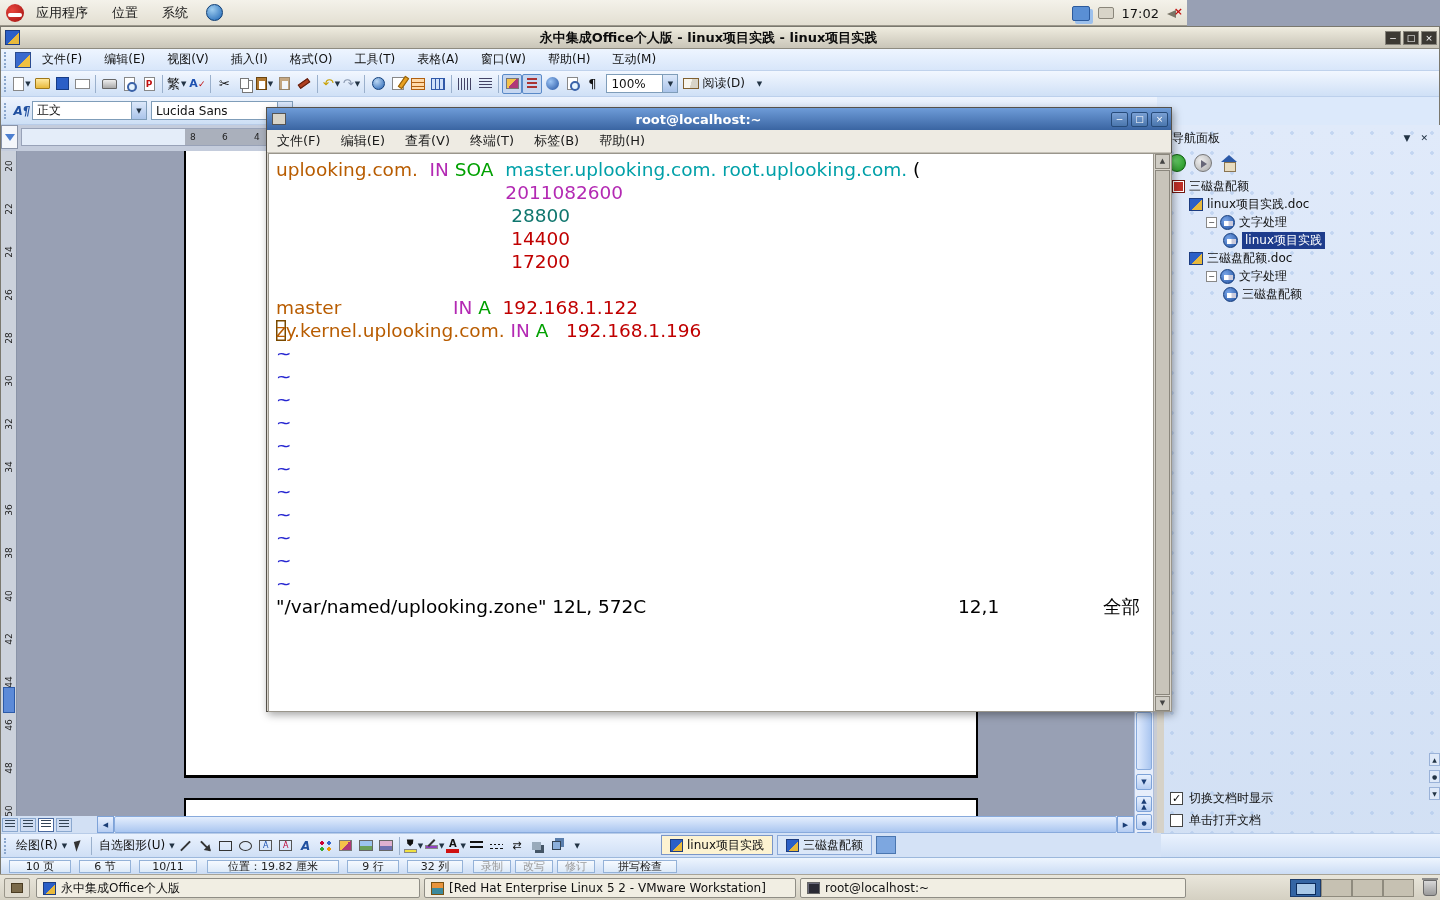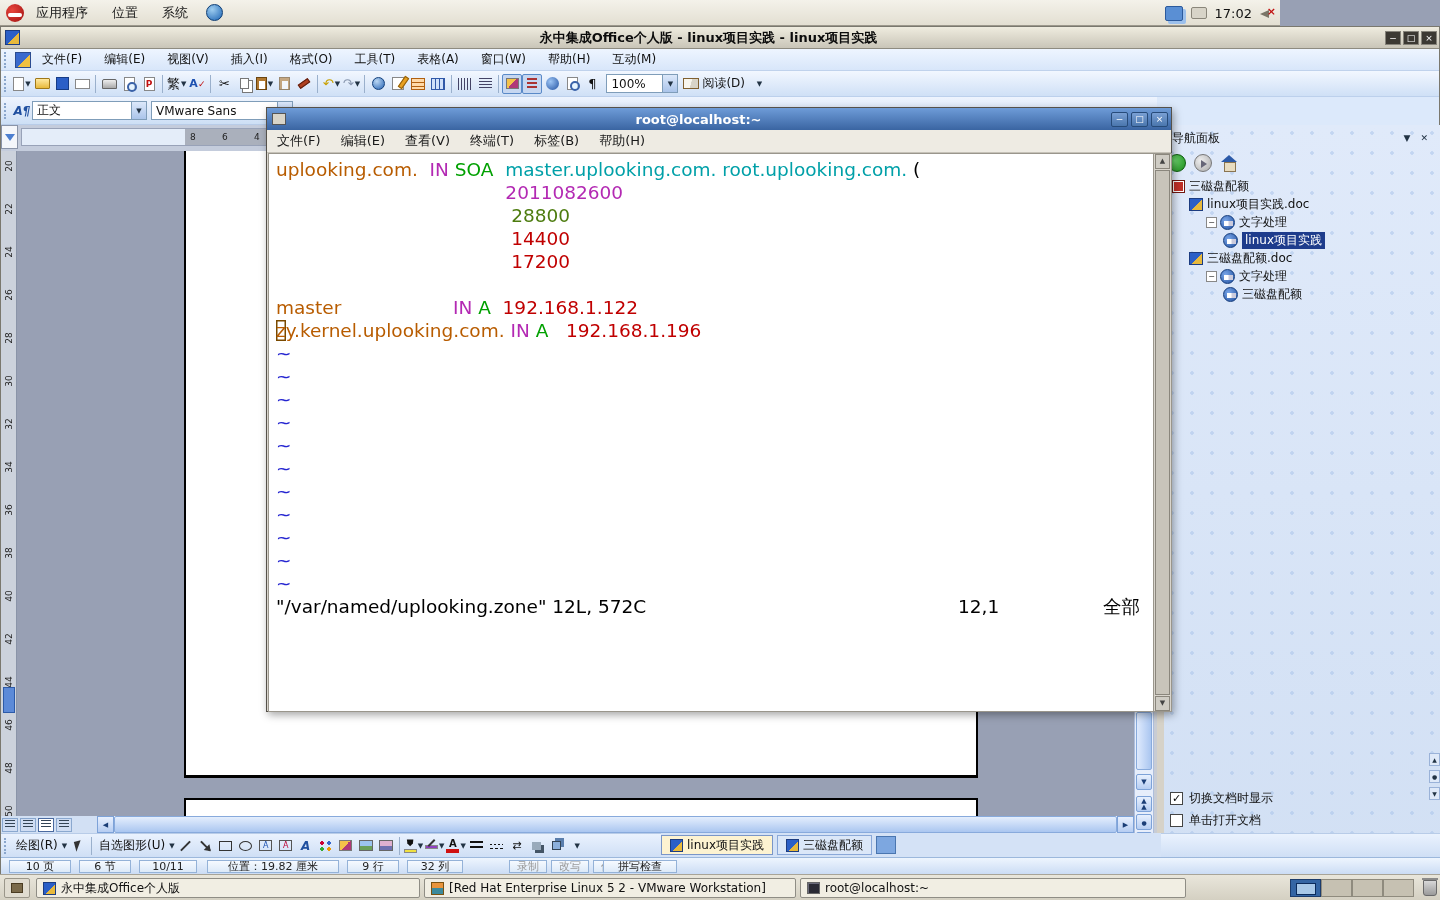--- a/index.html
+++ b/index.html
@@ -1,21 +1,21 @@
 <!DOCTYPE html>
 <html><head>
 <meta charset="utf-8">
 <style>
   html,body{margin:0;padding:0;background:#555;}
   *{box-sizing:border-box;font-family:"DejaVu Sans","Liberation Sans",sans-serif;}
   #screen{position:relative;width:1440px;height:900px;overflow:hidden;background:#98a0b4;font-size:12px;color:#111;}
   .abs{position:absolute;}
 
   
-  #top-panel{left:0;top:0;width:1280px;height:26px;background:linear-gradient(#f4f2ea,#e3dfd2);border-bottom:1px solid #9c988c;display:flex;align-items:center;}
+  #top-panel{left:0;top:0;width:1187px;height:26px;background:linear-gradient(#f4f2ea,#e3dfd2);border-bottom:1px solid #9c988c;display:flex;align-items:center;}
   .pmenu{padding:0 12px;font-size:13px;color:#1a1a1a;cursor:default;}
   .redhat{width:18px;height:18px;margin-left:6px;border-radius:50%;background:radial-gradient(circle at 35% 35%,#e8463c,#a01010);position:relative;}
   .redhat:after{content:"";position:absolute;left:2px;top:9px;width:14px;height:4px;background:#fff;border-radius:2px;}
   .globe{width:17px;height:17px;border-radius:50%;background:radial-gradient(circle at 35% 30%,#9ecdf0,#1c64b4);border:1px solid #0c3c74;margin-left:6px;}
   #panel-right{position:absolute;right:4px;top:0;height:26px;display:flex;align-items:center;gap:8px;}
   .p-windows{width:18px;height:15px;background:#5a8fd4;border:1px solid #2c5a9c;border-radius:2px;box-shadow:3px 3px 0 #9cc0ec;}
   .p-card{width:16px;height:12px;background:#d8d4c8;border:1px solid #8a867a;border-radius:2px;}
   #clock{font-size:13px;color:#111;}
   .speaker{width:16px;height:14px;position:relative;}
   .speaker:before{content:"";position:absolute;left:0;top:4px;border-top:4px solid transparent;border-bottom:4px solid transparent;border-right:9px solid #7a7668;}
@@ -147,21 +147,21 @@
   .shape-dash{width:13px;height:9px;background:repeating-linear-gradient(90deg,#111 0 2px,transparent 2px 4px) 0 3px/13px 1px no-repeat,repeating-linear-gradient(90deg,#111 0 3px,transparent 3px 5px) 0 7px/13px 1px no-repeat;}
   .shape-shadow{width:9px;height:8px;background:#9ab;box-shadow:3px 3px 0 #456;}
   .shape-cube{width:9px;height:9px;background:#8cb0dc;border:1px solid #345;box-shadow:3px -3px 0 #5a7eac;}
   #tabbar{position:absolute;left:660px;top:806px;width:500px;height:24px;background:#d4e2f6;display:flex;align-items:center;}
   .dtab{height:20px;display:flex;align-items:center;gap:4px;padding:0 8px;font-size:12px;border:1px solid #8aa8d8;background:#dbe7f8;margin-right:4px;}
   .dtab.active{background:#fdf3d1;border-color:#7a96c8;}
   .tab-blue{width:20px;height:18px;background:#7da7e0;border:1px solid #4a76b0;}
 
   #status-row{position:absolute;left:0;top:830px;width:1440px;height:18px;background:linear-gradient(#eef5fe,#c9dbf4);border-top:1px solid #9cb8dc;}
   .stseg{position:absolute;top:2px;height:13px;border:1px solid #94b2d8;background:linear-gradient(#f6faff,#dce9f8);font-size:11px;display:flex;align-items:center;justify-content:center;color:#222;}
-  .stseg.dis{color:#9a9a9a;margin-left:36px;}
+  .stseg.dis{color:#9a9a9a;}
 
   
   #terminal{left:266px;top:107px;width:906px;height:605px;background:#d9d5cd;border:1px solid #55514a;box-shadow:2px 3px 8px rgba(0,0,0,.35);}
   #term-title{position:absolute;left:0;top:0;width:100%;height:22px;background:linear-gradient(#6e9cd8,#3a65a2);display:flex;align-items:center;}
   #term-title .t{flex:1;text-align:center;color:#fff;font-weight:bold;font-size:13px;}
   .term-ico{width:14px;height:12px;background:#d8d4c8;border:1px solid #555;margin-left:5px;}
   .twbtn{width:17px;height:15px;margin-right:3px;border-radius:2px;background:linear-gradient(#7aa0d4,#4a76ad);border:1px solid #274b79;color:#fff;font-size:9px;line-height:13px;text-align:center;}
   #term-menubar{position:absolute;left:0;top:22px;width:100%;height:23px;background:#eeebe3;border-bottom:1px solid #c6c2b8;display:flex;align-items:center;}
   .tmenu{padding:0 10px;font-size:13px;color:#1a1a1a;}
   #term-content{position:absolute;left:1px;top:45px;width:904px;height:559px;background:#fff;border:1px solid #9a968c;}
@@ -347,21 +347,21 @@
     <div id="office-fmtbar">
       <span class="grip"></span>
       <span class="tbtn">
           <span class="i-style">A¶</span>
         </span>
       <span class="combo" style="width:115px;">
         <span class="cv">正文</span>
         <span class="cb">▼</span>
       </span>
       <span class="combo" style="width:142px;margin-left:4px;">
-        <span class="cv">VMware Sans</span>
+        <span class="cv">Lucida Sans</span>
         <span class="cb">▼</span>
       </span>
     </div>
 
     <div id="ruler-row">
       <div id="ruler-origin">
           <span class="funnel"></span>
         </div>
       <div id="hruler">
         <div class="margin"></div>
@@ -602,21 +602,21 @@
         <span class="tmenu">编辑(E)</span>
         <span class="tmenu">查看(V)</span>
         <span class="tmenu">终端(T)</span>
         <span class="tmenu">标签(B)</span>
         <span class="tmenu">帮助(H)</span>
       </div>
     <div id="term-content">
       <div id="term-text">
           <div class="tline"><span style="color: rgb(184, 92, 0);">uplooking.com.</span><span style="color: rgb(0, 0, 0);">  </span><span style="color: rgb(179, 41, 179);">IN</span><span style="color: rgb(0, 0, 0);"> </span><span style="color: rgb(0, 160, 0);">SOA</span><span style="color: rgb(0, 0, 0);">  </span><span style="color: rgb(0, 160, 168);">master.uplooking.com. root.uplooking.com.</span><span style="color: rgb(0, 0, 0);"> (</span></div>
           <div class="tline"><span style="color: rgb(0, 0, 0);">                                       </span><span style="color: rgb(179, 41, 179);">2011082600</span></div>
-          <div class="tline"><span style="color: rgb(0, 0, 0);">                                        </span><span style="color: #4d7c0f;">28800</span></div>
+          <div class="tline"><span style="color: rgb(0, 0, 0);">                                        </span><span style="color: #0f766e;">28800</span></div>
           <div class="tline"><span style="color: rgb(0, 0, 0);">                                        </span><span style="color: rgb(192, 0, 0);">14400</span></div>
           <div class="tline"><span style="color: rgb(0, 0, 0);">                                        </span><span style="color: rgb(192, 0, 0);">17200</span></div>
           <div class="tline"><span style="color: rgb(0, 0, 0);"></span></div>
           <div class="tline"><span style="color: rgb(184, 92, 0);">master</span><span style="color: rgb(0, 0, 0);">                   </span><span style="color: rgb(179, 41, 179);">IN</span><span style="color: rgb(0, 0, 0);"> </span><span style="color: rgb(0, 160, 0);">A</span><span style="color: rgb(0, 0, 0);">  </span><span style="color: rgb(192, 0, 0);">192.168.1.122</span></div>
           <div class="tline"><span class="cursor" style="color: rgb(184, 92, 0);">z</span><span style="color: rgb(184, 92, 0);">y.kernel.uplooking.com.</span><span style="color: rgb(0, 0, 0);"> </span><span style="color: rgb(179, 41, 179);">IN</span><span style="color: rgb(0, 0, 0);"> </span><span style="color: rgb(0, 160, 0);">A</span><span style="color: rgb(0, 0, 0);">   </span><span style="color: rgb(192, 0, 0);">192.168.1.196</span></div>
           <div class="tline"><span style="color: rgb(36, 36, 208);">~</span></div>
           <div class="tline"><span style="color: rgb(36, 36, 208);">~</span></div>
           <div class="tline"><span style="color: rgb(36, 36, 208);">~</span></div>
           <div class="tline"><span style="color: rgb(36, 36, 208);">~</span></div>
           <div class="tline"><span style="color: rgb(36, 36, 208);">~</span></div>

